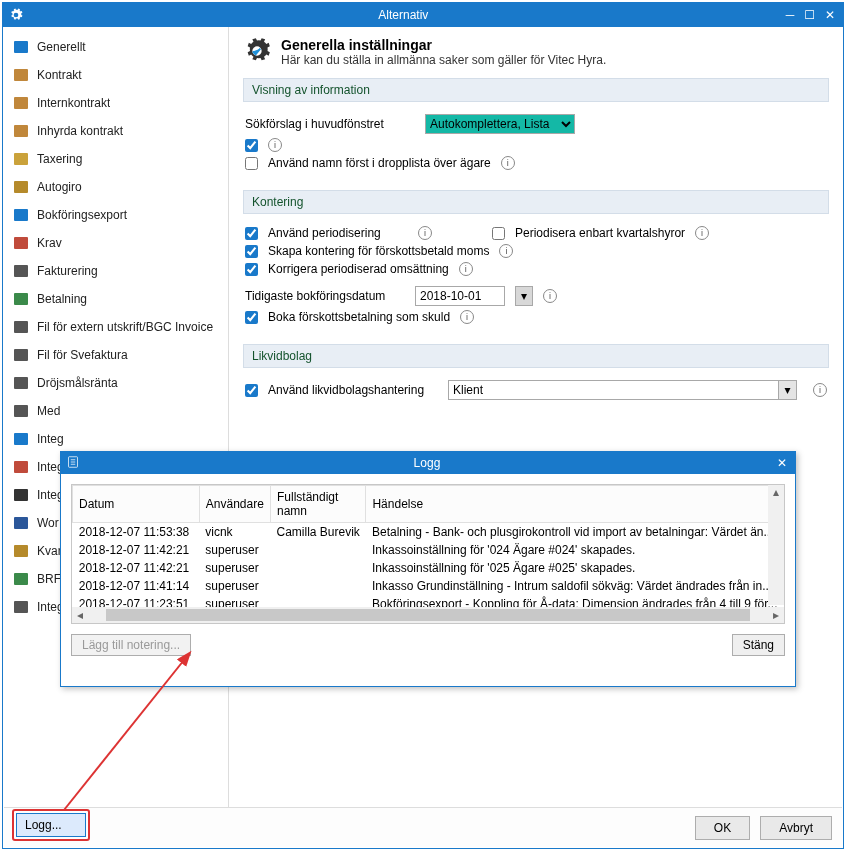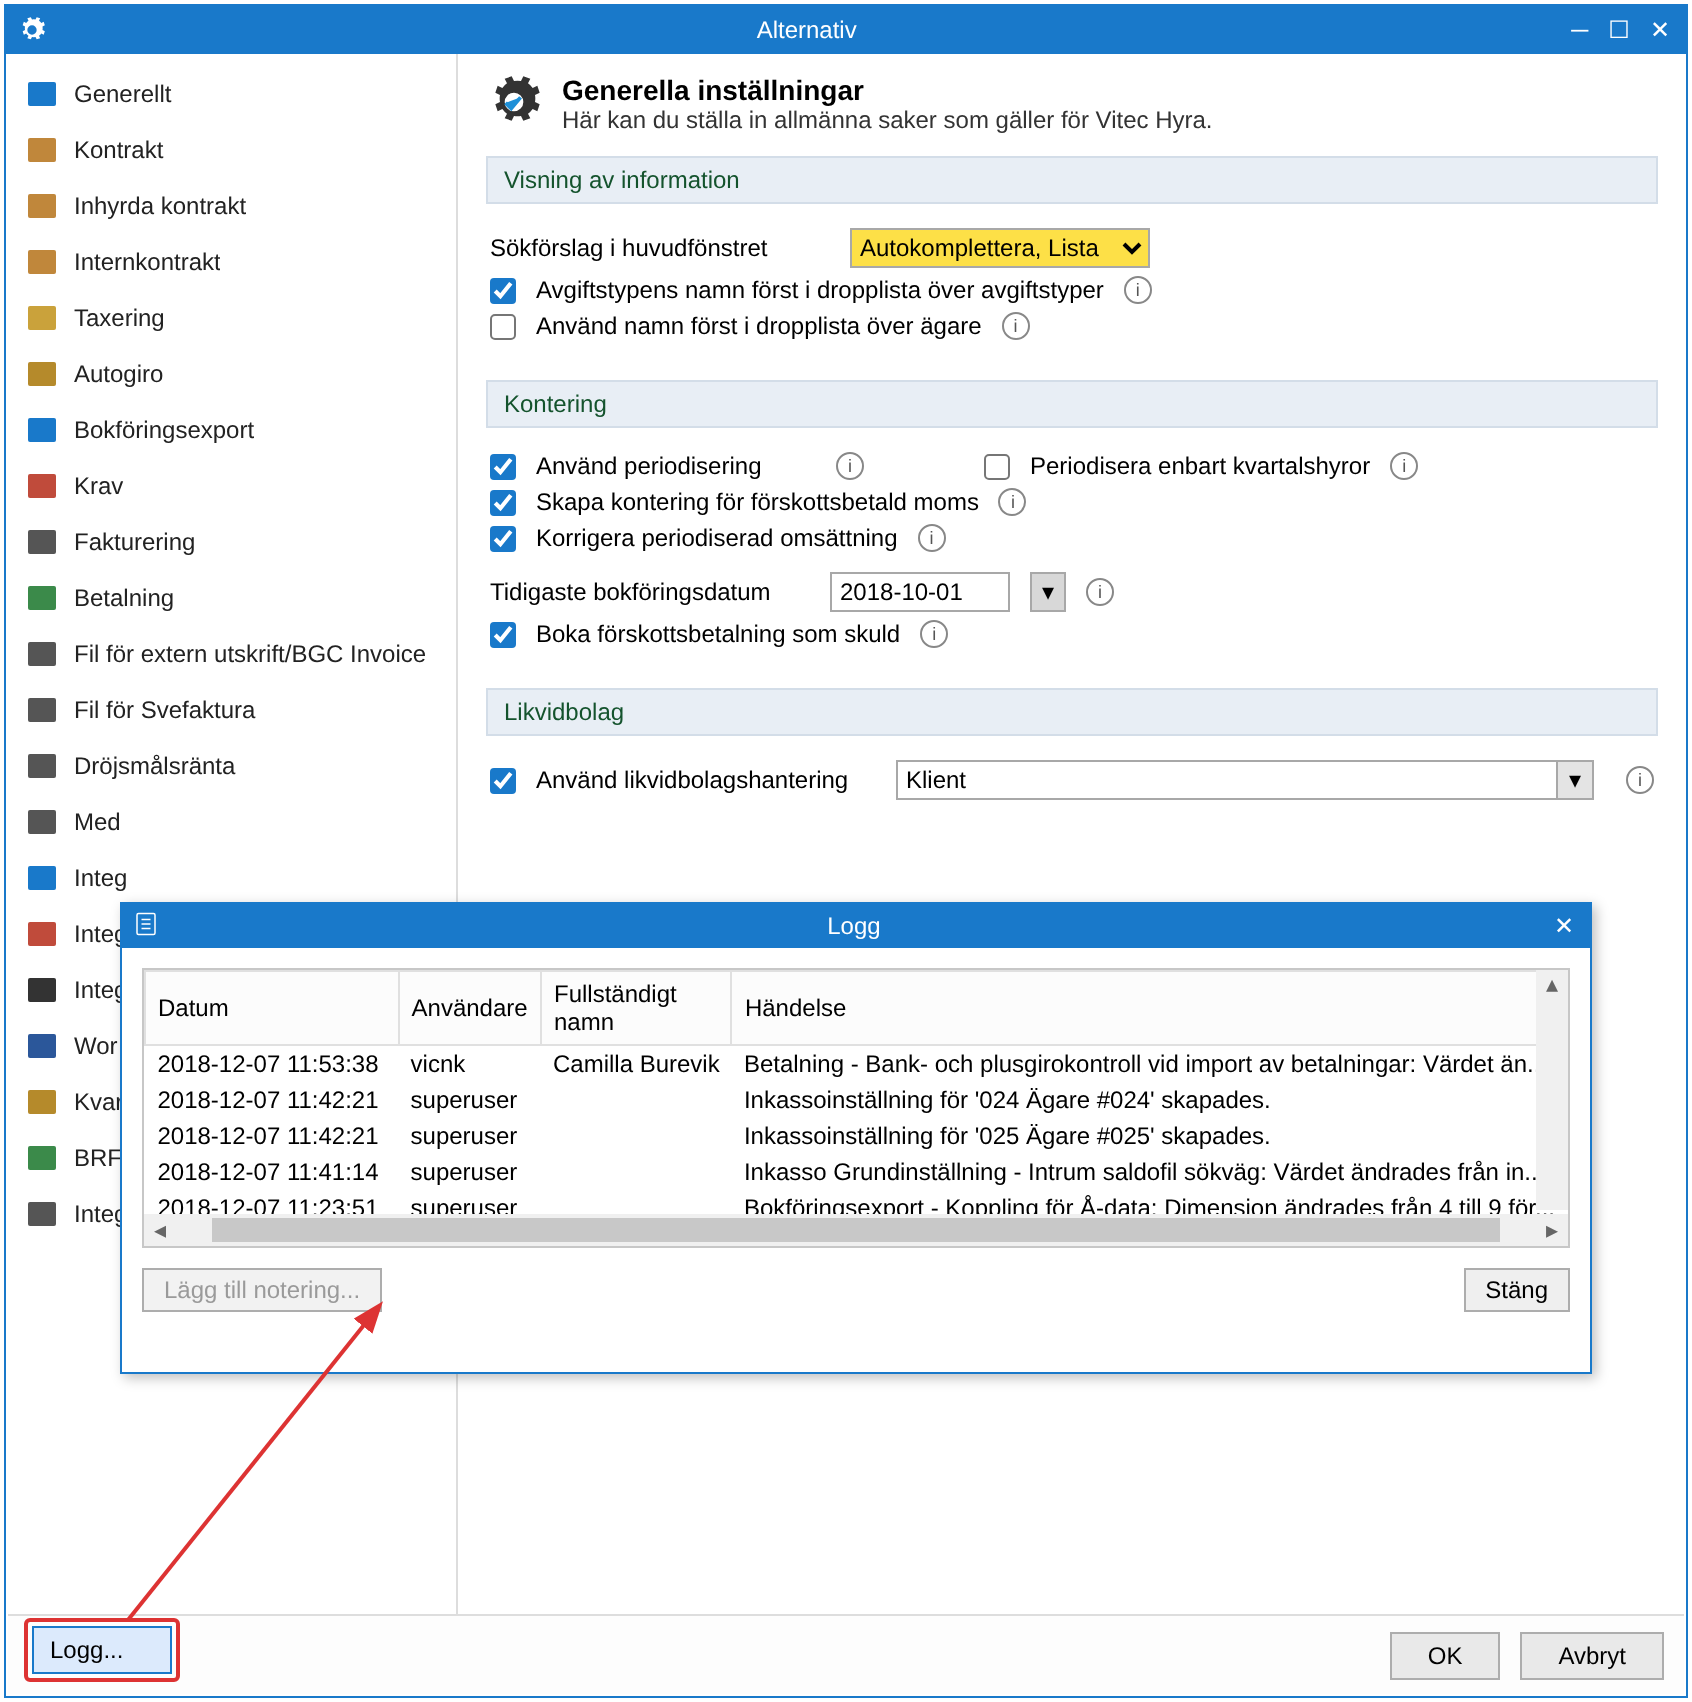--- a/index.html
+++ b/index.html
@@ -21,21 +21,21 @@
   .head { display:flex; gap:10px; align-items:flex-start; margin-bottom:10px; }
   .head-title { font-weight:bold; font-size:14px; }
   .head-sub { color:#333; }
 
   .section-bar { background:#e8eef5; border:1px solid #d3dde8; padding:4px 8px; color:#14532d; font-weight:normal; margin-top:6px; }
   .section-body { padding:8px 2px 10px 2px; }
   .row { display:flex; align-items:center; gap:10px; margin:4px 0; }
   input[type=checkbox] { width:13px; height:13px; accent-color:#1979ca; margin:0; }
   .info { width:14px; height:14px; border:1px solid #888; border-radius:50%; display:inline-flex; align-items:center; justify-content:center; font-size:9px; color:#555; }
 
-  select.drop, .datebox { border:1px solid #a8a8a8; background:#fde047; height:20px; }
+  select.drop, .datebox { border:1px solid #a8a8a8; background:#14b8a6; height:20px; }
   select.drop { width:150px; }
   .datebox { width:90px; padding:0 4px; display:inline-block; line-height:18px; background:#fff;}
   .date-btn { width:18px; height:20px; background:#d8d8d8; border:1px solid #a8a8a8; display:inline-flex; align-items:center; justify-content:center; }
 
   .wide-select { display:flex; align-items:center; }
   .wide-select .ws-field { flex:1; border:1px solid #a8a8a8; height:20px; background:#fff; padding:0 4px; line-height:18px; }
   .wide-select .ws-btn { width:18px; height:20px; background:#e4e4e4; border:1px solid #a8a8a8; border-left:none; display:flex; align-items:center; justify-content:center; }
 
   .footer { position:absolute; left:1px; right:1px; bottom:1px; height:40px; border-top:1px solid #ddd; display:flex; align-items:center; padding:0 10px; background:#fdfdfd; }
   .btn { border:1px solid #adadad; background:#e9e9e9; height:24px; padding:0 18px; cursor:default; }
@@ -98,27 +98,27 @@
         <div class="side-row">
           <svg class="ico" viewBox="0 0 16 16">
             <rect x="1" y="2" width="14" height="12" rx="1" fill="#c0873b"></rect>
           </svg>
           <span class="lbl">Kontrakt</span>
         </div>
         <div class="side-row">
           <svg class="ico" viewBox="0 0 16 16">
             <rect x="1" y="2" width="14" height="12" rx="1" fill="#c0873b"></rect>
           </svg>
+          <span class="lbl">Internkontrakt</span>
+        </div>
+        <div class="side-row">
+          <svg class="ico" viewBox="0 0 16 16">
+            <rect x="1" y="2" width="14" height="12" rx="1" fill="#c0873b"></rect>
+          </svg>
           <span class="lbl">Inhyrda kontrakt</span>
-        </div>
-        <div class="side-row">
-          <svg class="ico" viewBox="0 0 16 16">
-            <rect x="1" y="2" width="14" height="12" rx="1" fill="#c0873b"></rect>
-          </svg>
-          <span class="lbl">Internkontrakt</span>
         </div>
         <div class="side-row">
           <svg class="ico" viewBox="0 0 16 16">
             <rect x="1" y="2" width="14" height="12" rx="1" fill="#caa23b"></rect>
           </svg>
           <span class="lbl">Taxering</span>
         </div>
         <div class="side-row">
           <svg class="ico" viewBox="0 0 16 16">
             <rect x="1" y="2" width="14" height="12" rx="1" fill="#b58a2b"></rect>
@@ -234,21 +234,20 @@
       <div class="section-bar">Visning av information</div>
       <div class="section-body">
         <div class="row">
           <span style="width:170px;">Sökförslag i huvudfönstret</span>
           <select class="drop">
             <option>Autokomplettera, Lista</option>
           </select>
         </div>
         <div class="row">
           <input type="checkbox" checked="" style="">
-          <span>Avgiftstypens namn först i dropplista över avgiftstyper</span>
           <span class="info">i</span>
         </div>
         <div class="row">
           <input type="checkbox" style="">
           <span>Använd namn först i dropplista över ägare</span>
           <span class="info">i</span>
         </div>
       </div>
 
       <div class="section-bar">Kontering</div>

